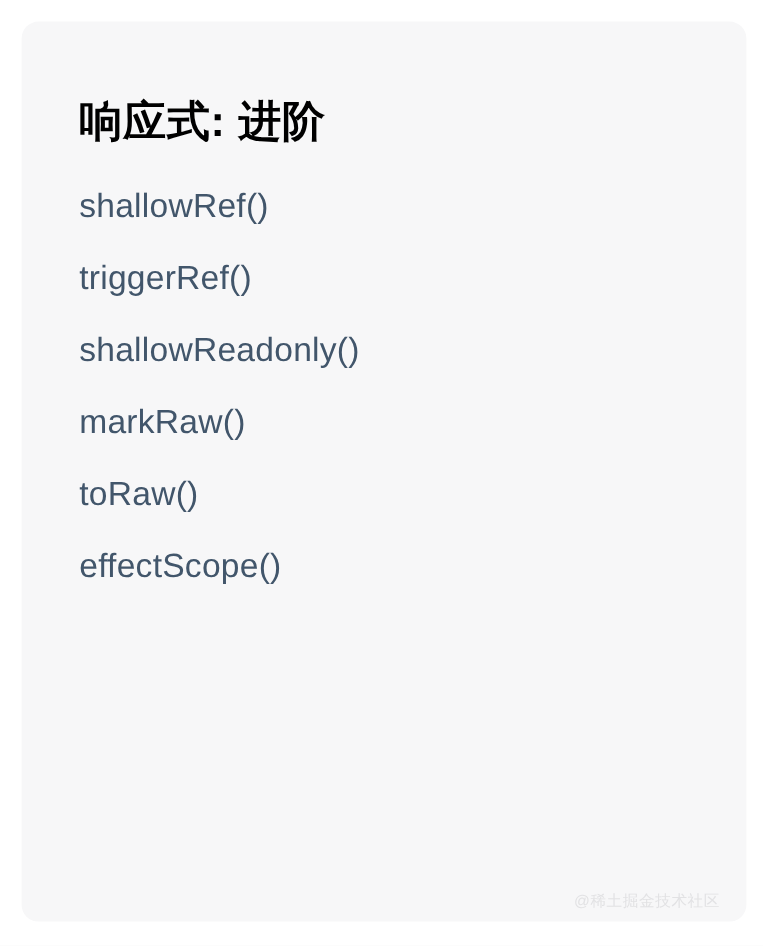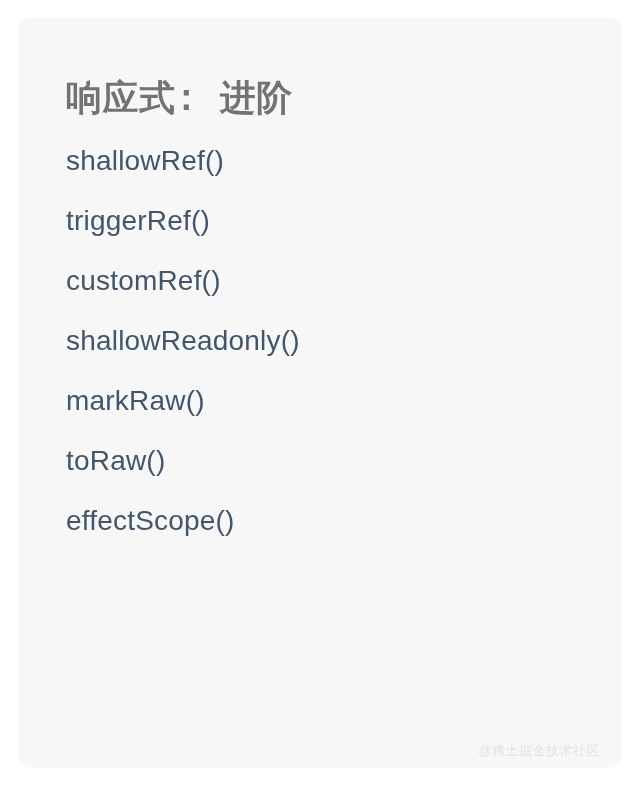--- a/index.html
+++ b/index.html
@@ -25,31 +25,30 @@
     box-sizing: border-box;
     overflow: hidden;
   }
 
   .slide-title {
     position: absolute;
     left: 48px;
     top: 36px;
     font-size: 36px;
     font-weight: bold;
-    color: #737373;
+    color: #000000;
     letter-spacing: 0.5px;
     line-height: 1.25;
     white-space: nowrap;
-    font-family: Liberation Mono, monospace;
   }
 
   .api-list {
     position: absolute;
     left: 48px;
-    top: 113px;
+    top: 124px;
     right: 24px;
     list-style: none;
     margin: 0;
     padding: 0;
   }
 
   .api-item {
     font-size: 28px;
     font-weight: normal;
     color: #42566b;
@@ -72,21 +71,20 @@
 </head>
 <body>
 
 <div class="slide-card">
 
   <h1 class="slide-title">响应式: 进阶</h1>
 
   <ul class="api-list">
     <li class="api-item">shallowRef()</li>
     <li class="api-item">triggerRef()</li>
-    <li class="api-item">customRef()</li>
     <li class="api-item">shallowReadonly()</li>
     <li class="api-item">markRaw()</li>
     <li class="api-item">toRaw()</li>
     <li class="api-item">effectScope()</li>
   </ul>
 
   <div class="watermark">@稀土掘金技术社区</div>
 
 </div>
 

